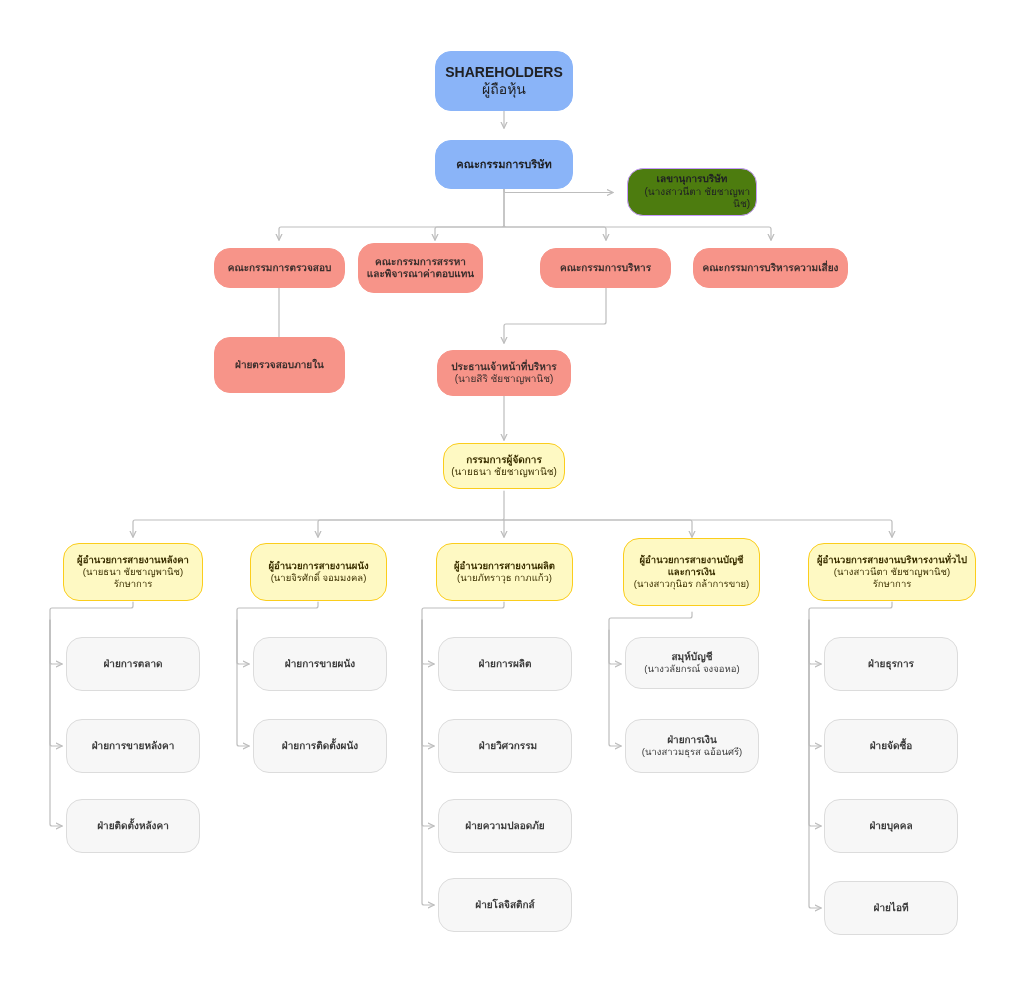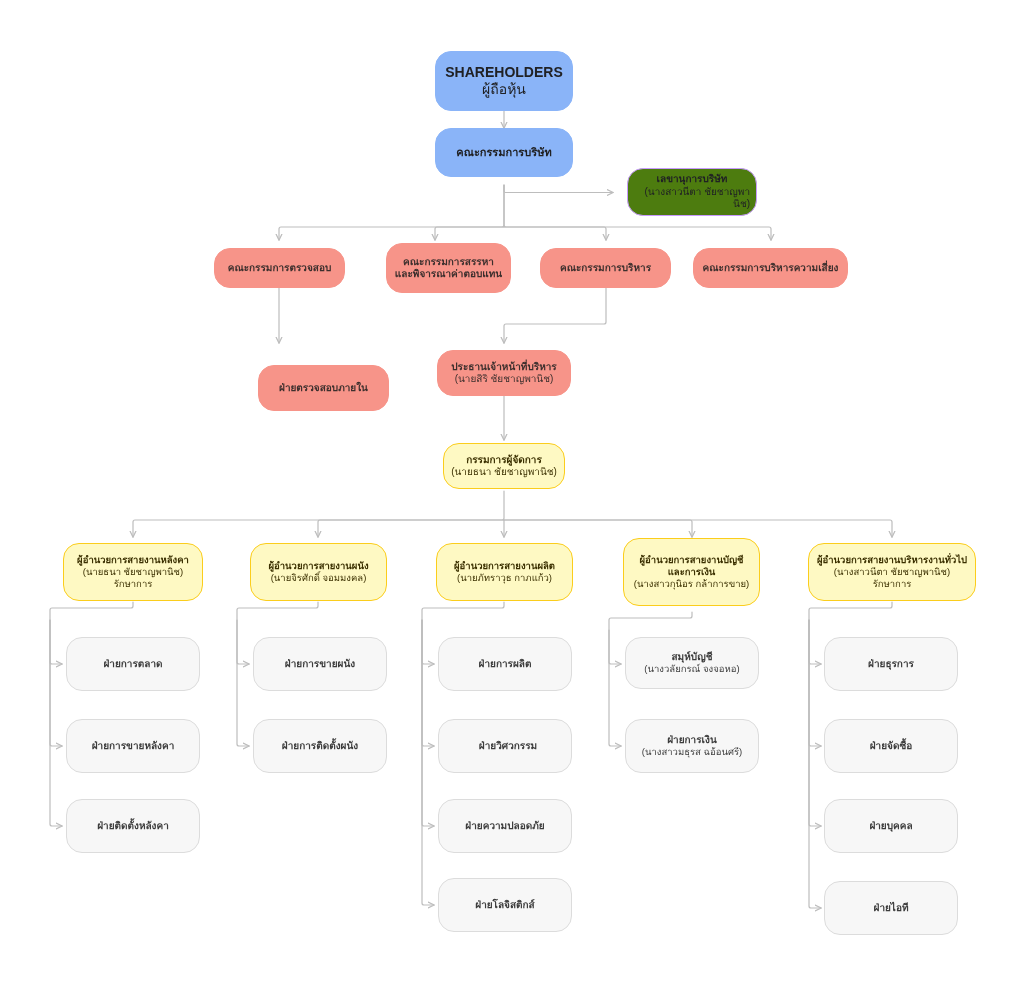--- a/index.html
+++ b/index.html
@@ -93,47 +93,47 @@
       <path d="M809,620 L809,824 Q809,826 811,826 L821,826" marker-end="url(#arw)"></path>
       <path d="M809,620 L809,906 Q809,908 811,908 L821,908" marker-end="url(#arw)"></path>
     </g>
   </svg>
 
   <div class="node blue sz-hero" style="left:435px; top:51px; width:138px; height:60px;">
     <span class="t1">SHAREHOLDERS</span>
     <span class="t2">ผู้ถือหุ้น</span>
   </div>
 
-  <div class="node blue sz-mid" style="left:435px; top:128px; width:138px; height:49px;font-family:Liberation Serif, serif;">
+  <div class="node blue sz-mid" style="left:435px; top:140px; width:138px; height:49px;font-family:Liberation Serif, serif;">
     <span class="t1">คณะกรรมการบริษัท</span>
   </div>
 
   <div class="node purple sz-small" style="left:627px; top:168px; width:130px; height:48px;">
     <span class="t1">เลขานุการบริษัท</span>
     <span class="t2">(นางสาวนีตา ชัยชาญพานิช)</span>
   </div>
 
   <div class="node red sz-small" style="left:214px; top:248px; width:131px; height:40px;">
     <span class="t1">คณะกรรมการตรวจสอบ</span>
   </div>
 
-  <div class="node red sz-small" style="left:386px; top:243px; width:125px; height:50px;">
+  <div class="node red sz-small" style="left:358px; top:243px; width:125px; height:50px;">
     <span class="t1">คณะกรรมการสรรหา</span>
     <span class="t1">และพิจารณาค่าตอบแทน</span>
   </div>
 
   <div class="node red sz-small" style="left:540px; top:248px; width:131px; height:40px;">
     <span class="t1">คณะกรรมการบริหาร</span>
   </div>
 
   <div class="node red sz-small" style="left:693px; top:248px; width:155px; height:40px;">
     <span class="t1">คณะกรรมการบริหารความเสี่ยง</span>
   </div>
 
-  <div class="node red sz-small" style="left:214px; top:365px; width:131px; height:46px;margin-left:44px;">
+  <div class="node red sz-small" style="left:214px; top:337px; width:131px; height:56px;">
     <span class="t1">ฝ่ายตรวจสอบภายใน</span>
   </div>
 
   <div class="node red sz-small" style="left:437px; top:350px; width:134px; height:46px;">
     <span class="t1">ประธานเจ้าหน้าที่บริหาร</span>
     <span class="t2">(นายสิริ ชัยชาญพานิช)</span>
   </div>
 
   <div class="node yellow sz-small" style="left:443px; top:443px; width:122px; height:46px;">
     <span class="t1">กรรมการผู้จัดการ</span>

